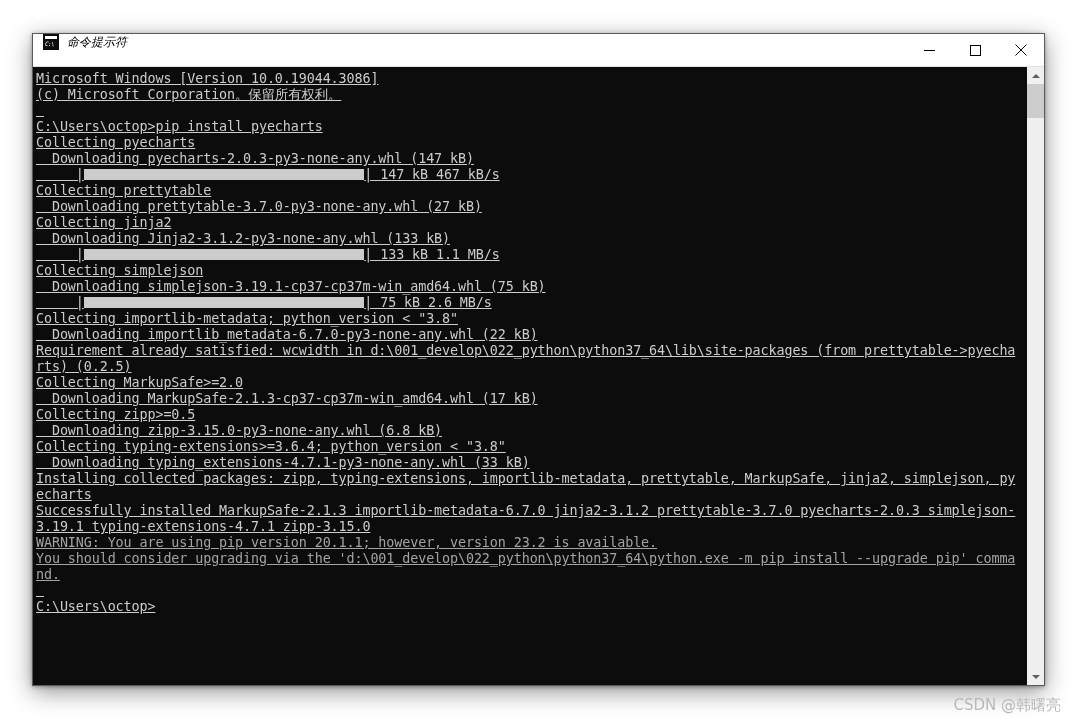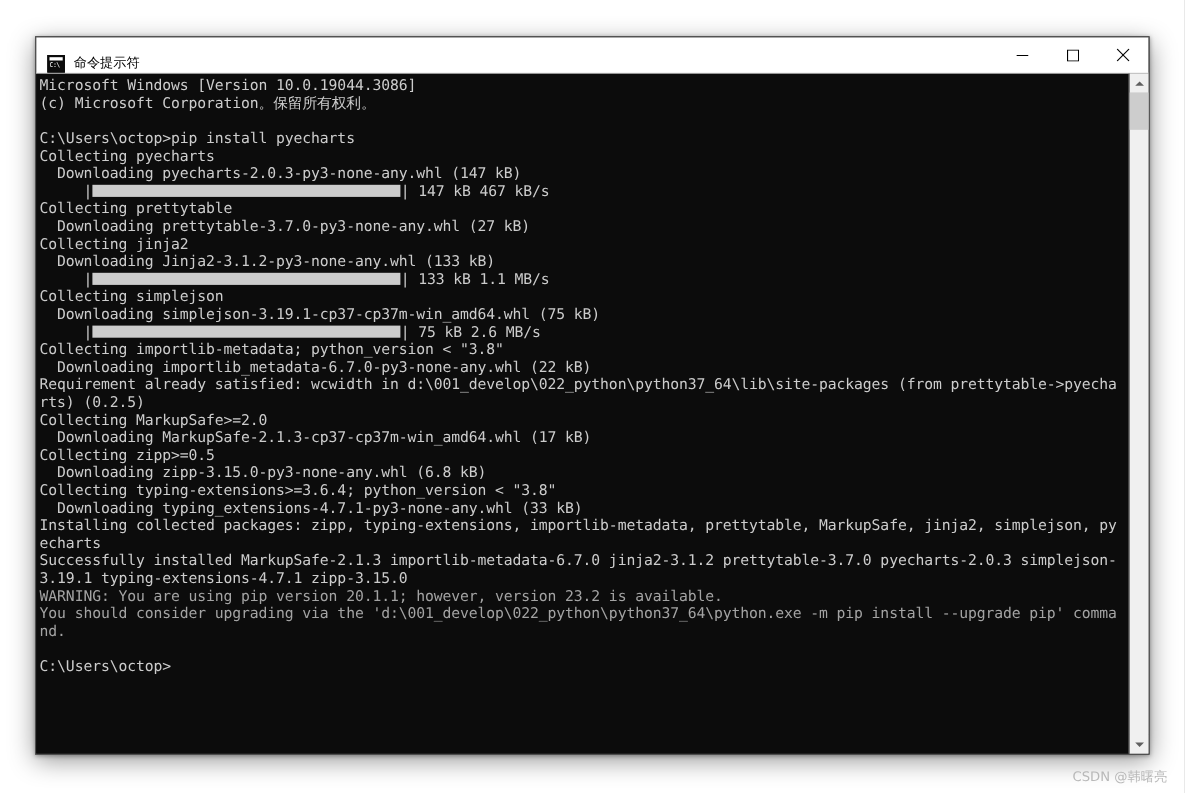--- a/index.html
+++ b/index.html
@@ -36,23 +36,24 @@
     display: flex;
     flex-direction: column;
   }
 
   
   #title-bar {
     height: 32px;
     background: #ffffff;
     border-bottom: 1px solid #e2e2e2;
     display: flex;
-    align-items: flex-end;
+    align-items: flex-start;
     flex: 0 0 auto;
     user-select: none;
+    font-style: italic;
   }
   .title-icon {
     width: 16px;
     height: 16px;
     margin-left: 10px;
     margin-right: 8px;
     flex: 0 0 auto;
     background: #0c0c0c;
     border: 1px solid #0c0c0c;
     box-sizing: border-box;
@@ -108,21 +109,21 @@
     flex: 1 1 auto;
     padding: 4px 0 0 3px;
     font-family: "DejaVu Sans Mono", monospace;
     font-size: 13.4px;
     line-height: 16px;
     color: #cccccc;
     white-space: pre;
     overflow: hidden;
     letter-spacing: -0.1px;
   }
-  .ln { height: 16px; }
+  .ln { height: 16px; text-decoration: underline; }
   .ln.warn { color: #a3a3a3; }
   .bar-fill {
     display: inline-block;
     background: #cccccc;
     height: 11px;
     vertical-align: -1px;
   }
 
   
   #console-scrollbar {
@@ -163,21 +164,21 @@
   }
   .sb-arrow.up { border-bottom: 4px solid #606060; }
   .sb-arrow.down { border-top: 4px solid #606060; }
 
   
   #watermark {
     position: absolute;
     right: 16px;
     bottom: 6px;
     font-family: "DejaVu Sans", sans-serif;
-    font-size: 12px;
+    font-size: 15px;
     color: #b8b8b8;
     white-space: nowrap;
     user-select: none;
   }
 </style>
 </head>
 <body>
 
 <div id="desktop">
 

